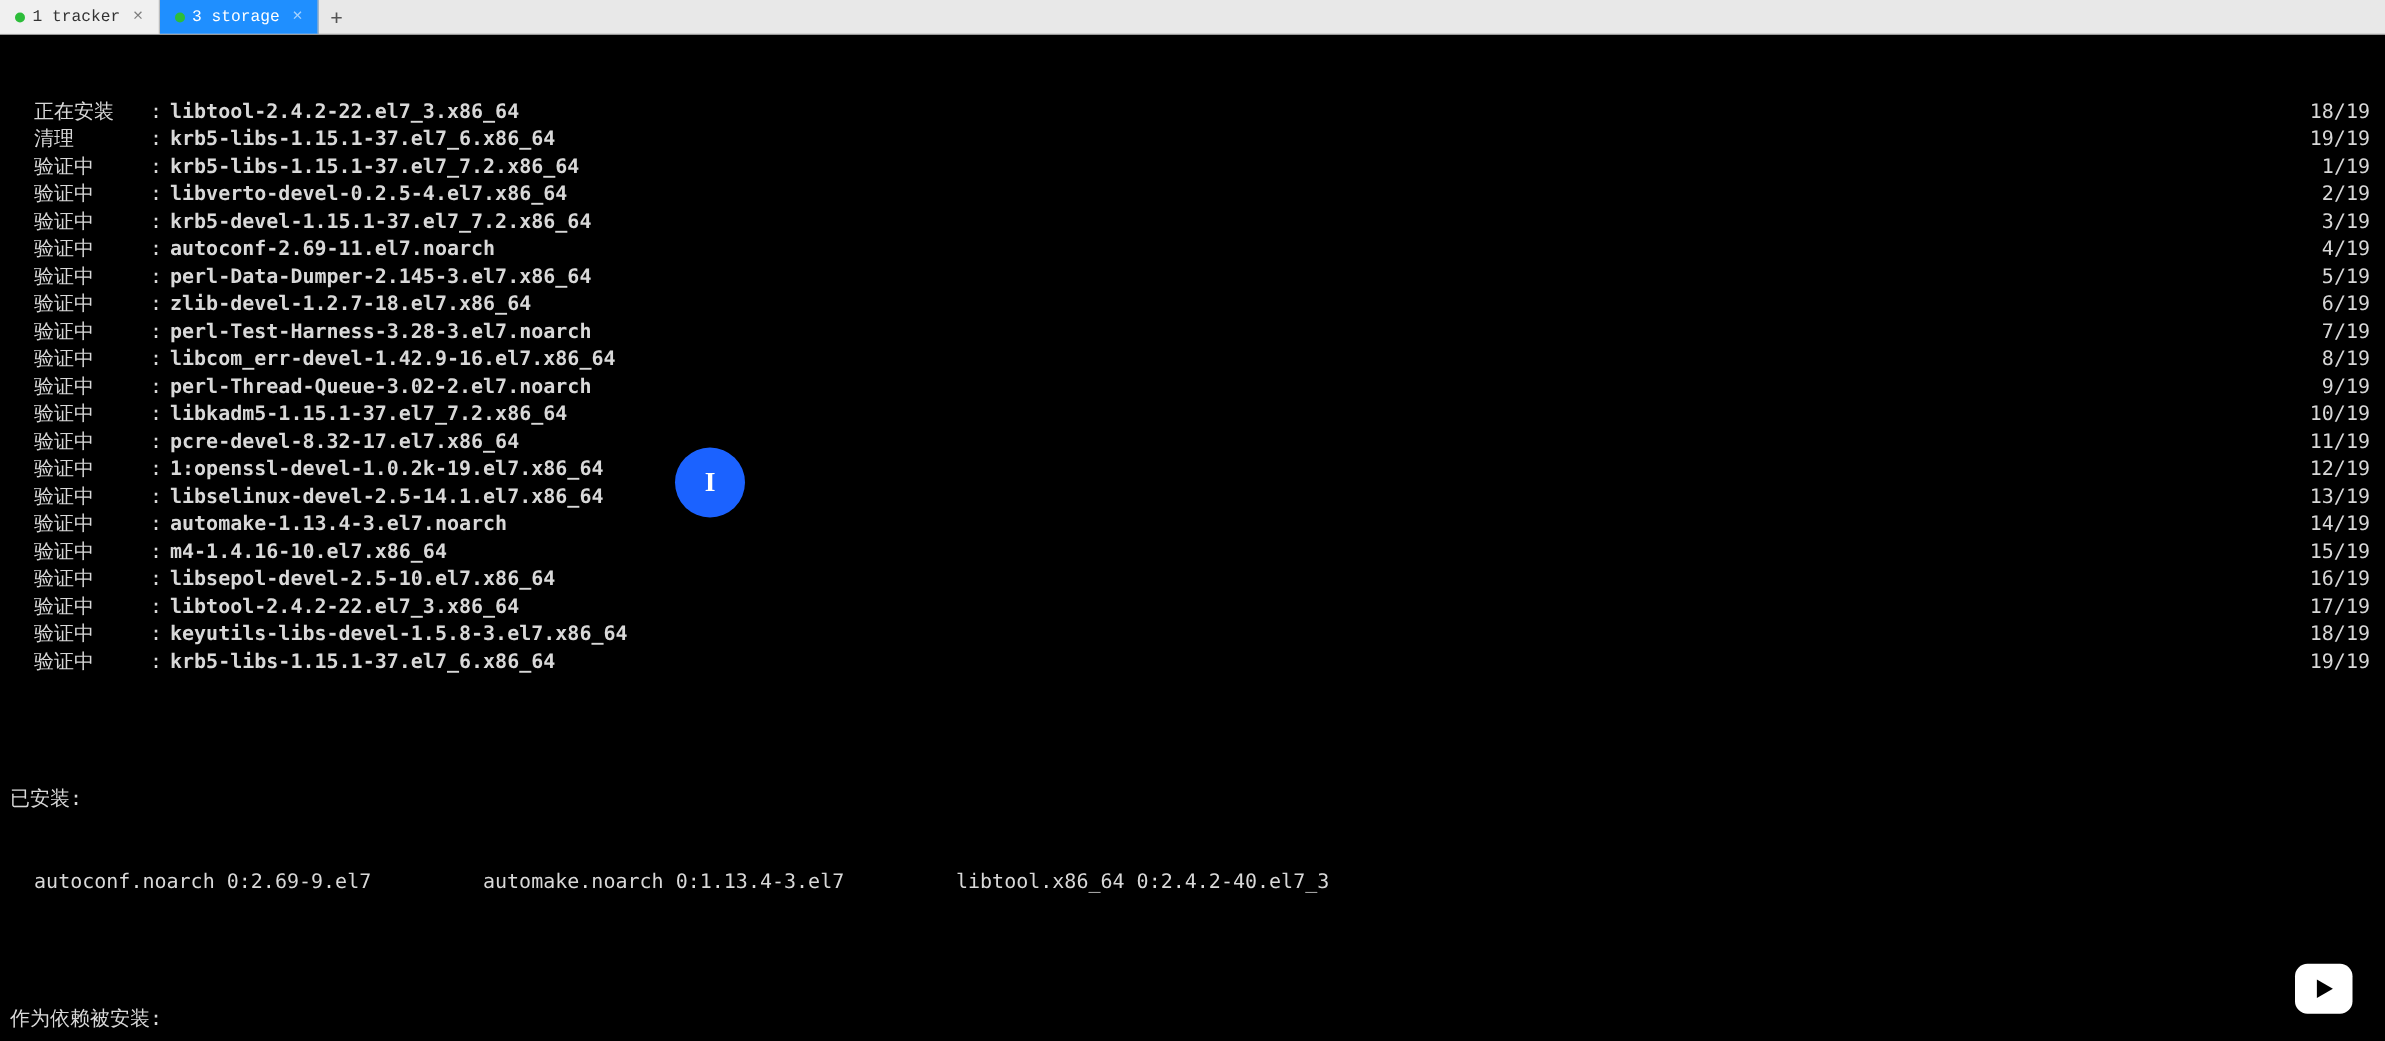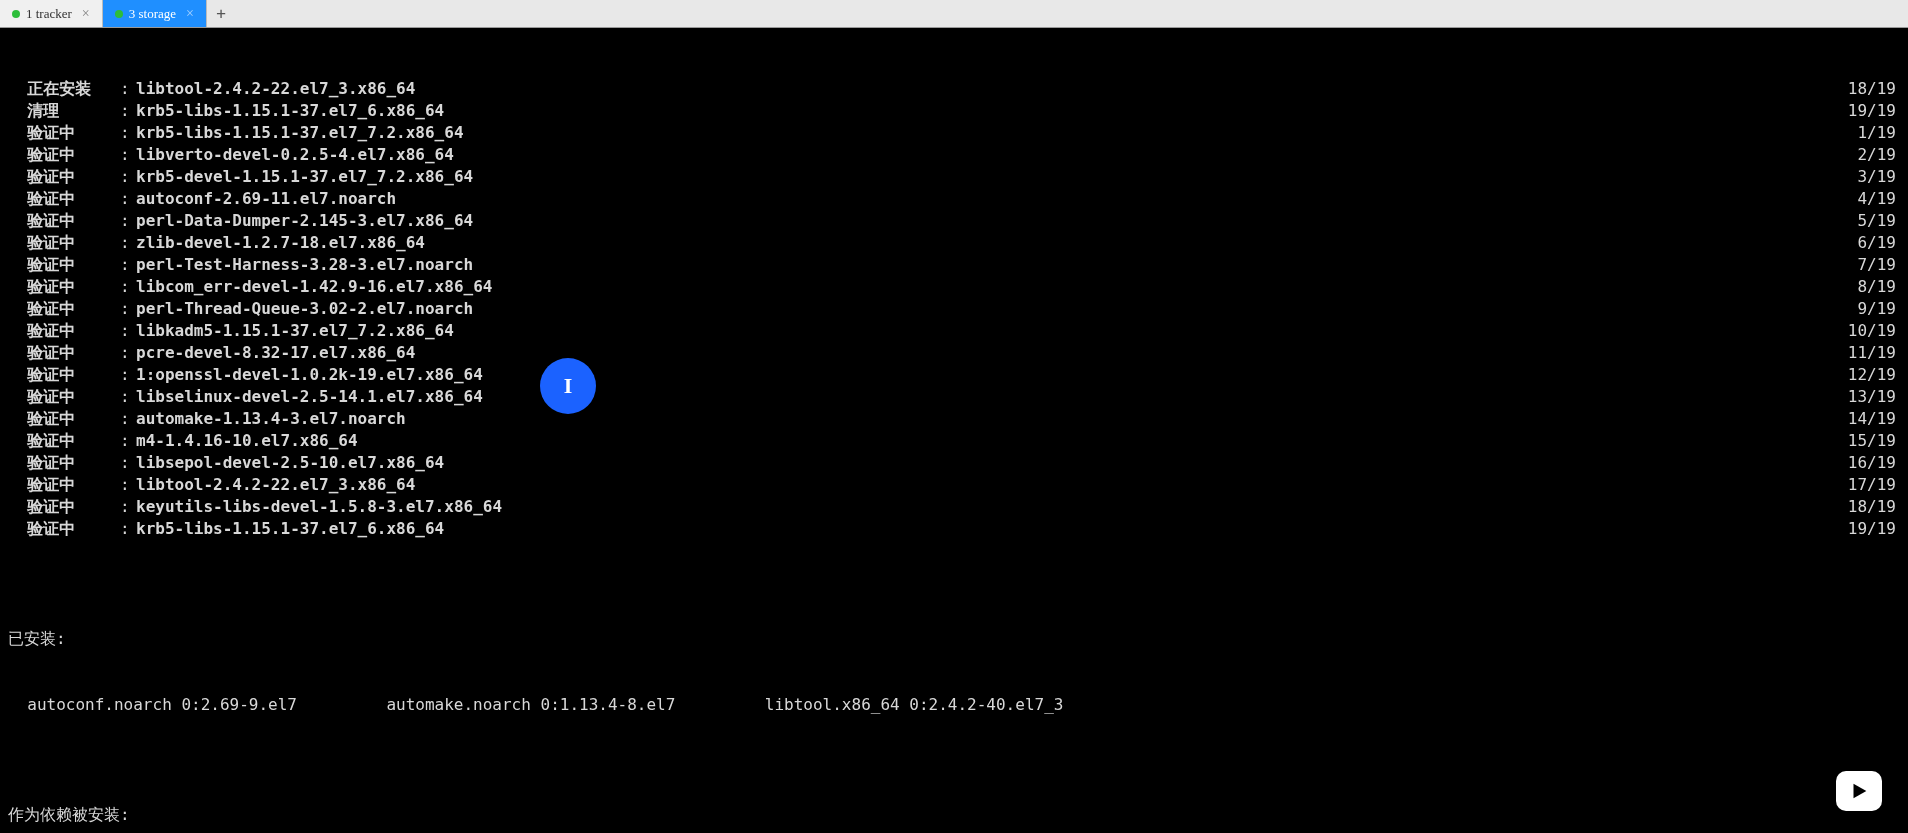--- a/index.html
+++ b/index.html
@@ -1,26 +1,26 @@
 <!DOCTYPE html>
 <html><head>
 <meta charset="utf-8">
 <style>
   * { margin: 0; padding: 0; box-sizing: border-box; }
   html, body { width: 1908px; height: 833px; font-family: "DejaVu Sans Mono", "Consolas", monospace; overflow: hidden; background: #000; }
   .tab-bar { height: 28px; background: #e8e8e8; display: flex; align-items: stretch; border-bottom: 1px solid #999; }
-  .tab { display: flex; align-items: center; gap: 6px; padding: 0 12px; font-size: 13px; font-family: Liberation Serif, serif; border-right: 1px solid #bbb; cursor: pointer; }
+  .tab { display: flex; align-items: center; gap: 6px; padding: 0 12px; font-size: 13px; font-family: Liberation Mono, monospace; border-right: 1px solid #bbb; cursor: pointer; }
   .tab.active { background: #1f8fff; color: #fff; }
   .tab.inactive { background: #f0f0f0; color: #333; }
   .tab .dot { width: 8px; height: 8px; border-radius: 50%; background: #2dbd3a; }
   .tab .close { font-size: 14px; opacity: .6; margin-left: 4px; }
   .tab-add { width: 28px; display: flex; align-items: center; justify-content: center; font-size: 16px; color: #555; cursor: pointer; }
   .terminal { position: relative; width: 100%; height: calc(100% - 28px); background: #000; color: #d8d8d8; font-size: 16px; line-height: 22px; padding: 6px 8px 8px 8px; white-space: pre; font-variant-ligatures: none; }
   .row { display: flex; }
-  .row .lbl { width: 112px; font-weight: bold; }
+  .row .lbl { width: 112px; }
   .row .colon { width: 16px; text-align: left; }
   .row .pkg { flex: 1 1 auto; font-weight: bold; }
   .row .cnt { width: 64px; text-align: right; padding-right: 4px; }
   .sec-title { margin-top: 22px; }
   .cols { display: grid; }
   .cols-5 { grid-template-columns: repeat(5, 1fr); }
   .marker { position: absolute; width: 56px; height: 56px; border-radius: 50%; background: #1b62ff; color: #fff; display: flex; align-items: center; justify-content: center; font-family: serif; font-size: 22px; font-weight: 600; pointer-events: none; }
   .play-badge { position: absolute; right: 26px; bottom: 22px; width: 46px; height: 40px; border-radius: 10px; background: #fff; display: flex; align-items: center; justify-content: center; }
   .play-badge svg { width: 22px; height: 22px; }
 </style>
@@ -38,21 +38,21 @@
     <span>3 storage</span>
     <span class="close">×</span>
   </div>
   <div class="tab-add">+</div>
 </div>
 
 <div class="terminal">
   <div id="progress-rows"><div class="row"><span class="lbl">  正在安装</span><span class="colon">: </span><span class="pkg">libtool-2.4.2-22.el7_3.x86_64</span><span class="cnt">18/19</span></div><div class="row"><span class="lbl">  清理</span><span class="colon">: </span><span class="pkg">krb5-libs-1.15.1-37.el7_6.x86_64</span><span class="cnt">19/19</span></div><div class="row"><span class="lbl">  验证中</span><span class="colon">: </span><span class="pkg">krb5-libs-1.15.1-37.el7_7.2.x86_64</span><span class="cnt">1/19</span></div><div class="row"><span class="lbl">  验证中</span><span class="colon">: </span><span class="pkg">libverto-devel-0.2.5-4.el7.x86_64</span><span class="cnt">2/19</span></div><div class="row"><span class="lbl">  验证中</span><span class="colon">: </span><span class="pkg">krb5-devel-1.15.1-37.el7_7.2.x86_64</span><span class="cnt">3/19</span></div><div class="row"><span class="lbl">  验证中</span><span class="colon">: </span><span class="pkg">autoconf-2.69-11.el7.noarch</span><span class="cnt">4/19</span></div><div class="row"><span class="lbl">  验证中</span><span class="colon">: </span><span class="pkg">perl-Data-Dumper-2.145-3.el7.x86_64</span><span class="cnt">5/19</span></div><div class="row"><span class="lbl">  验证中</span><span class="colon">: </span><span class="pkg">zlib-devel-1.2.7-18.el7.x86_64</span><span class="cnt">6/19</span></div><div class="row"><span class="lbl">  验证中</span><span class="colon">: </span><span class="pkg">perl-Test-Harness-3.28-3.el7.noarch</span><span class="cnt">7/19</span></div><div class="row"><span class="lbl">  验证中</span><span class="colon">: </span><span class="pkg">libcom_err-devel-1.42.9-16.el7.x86_64</span><span class="cnt">8/19</span></div><div class="row"><span class="lbl">  验证中</span><span class="colon">: </span><span class="pkg">perl-Thread-Queue-3.02-2.el7.noarch</span><span class="cnt">9/19</span></div><div class="row"><span class="lbl">  验证中</span><span class="colon">: </span><span class="pkg">libkadm5-1.15.1-37.el7_7.2.x86_64</span><span class="cnt">10/19</span></div><div class="row"><span class="lbl">  验证中</span><span class="colon">: </span><span class="pkg">pcre-devel-8.32-17.el7.x86_64</span><span class="cnt">11/19</span></div><div class="row"><span class="lbl">  验证中</span><span class="colon">: </span><span class="pkg">1:openssl-devel-1.0.2k-19.el7.x86_64</span><span class="cnt">12/19</span></div><div class="row"><span class="lbl">  验证中</span><span class="colon">: </span><span class="pkg">libselinux-devel-2.5-14.1.el7.x86_64</span><span class="cnt">13/19</span></div><div class="row"><span class="lbl">  验证中</span><span class="colon">: </span><span class="pkg">automake-1.13.4-3.el7.noarch</span><span class="cnt">14/19</span></div><div class="row"><span class="lbl">  验证中</span><span class="colon">: </span><span class="pkg">m4-1.4.16-10.el7.x86_64</span><span class="cnt">15/19</span></div><div class="row"><span class="lbl">  验证中</span><span class="colon">: </span><span class="pkg">libsepol-devel-2.5-10.el7.x86_64</span><span class="cnt">16/19</span></div><div class="row"><span class="lbl">  验证中</span><span class="colon">: </span><span class="pkg">libtool-2.4.2-22.el7_3.x86_64</span><span class="cnt">17/19</span></div><div class="row"><span class="lbl">  验证中</span><span class="colon">: </span><span class="pkg">keyutils-libs-devel-1.5.8-3.el7.x86_64</span><span class="cnt">18/19</span></div><div class="row"><span class="lbl">  验证中</span><span class="colon">: </span><span class="pkg">krb5-libs-1.15.1-37.el7_6.x86_64</span><span class="cnt">19/19</span></div></div>
 
   <div class="sec-title">已安装:</div>
-  <div class="cols cols-5" id="installed-row"><span>  autoconf.noarch 0:2.69-9.el7</span><span>automake.noarch 0:1.13.4-8.el7</span><span>libtool.x86_64 0:2.4.2-40.el7_3</span></div>
+  <div class="cols cols-5" id="installed-row"><span>  autoconf.noarch 0:2.69-9.el7</span><span>automake.noarch 0:1.13.4-3.el7</span><span>libtool.x86_64 0:2.4.2-40.el7_3</span></div>
 
   <div class="sec-title">作为依赖被安装:</div>
   
 
   
   
 
   
   
 

